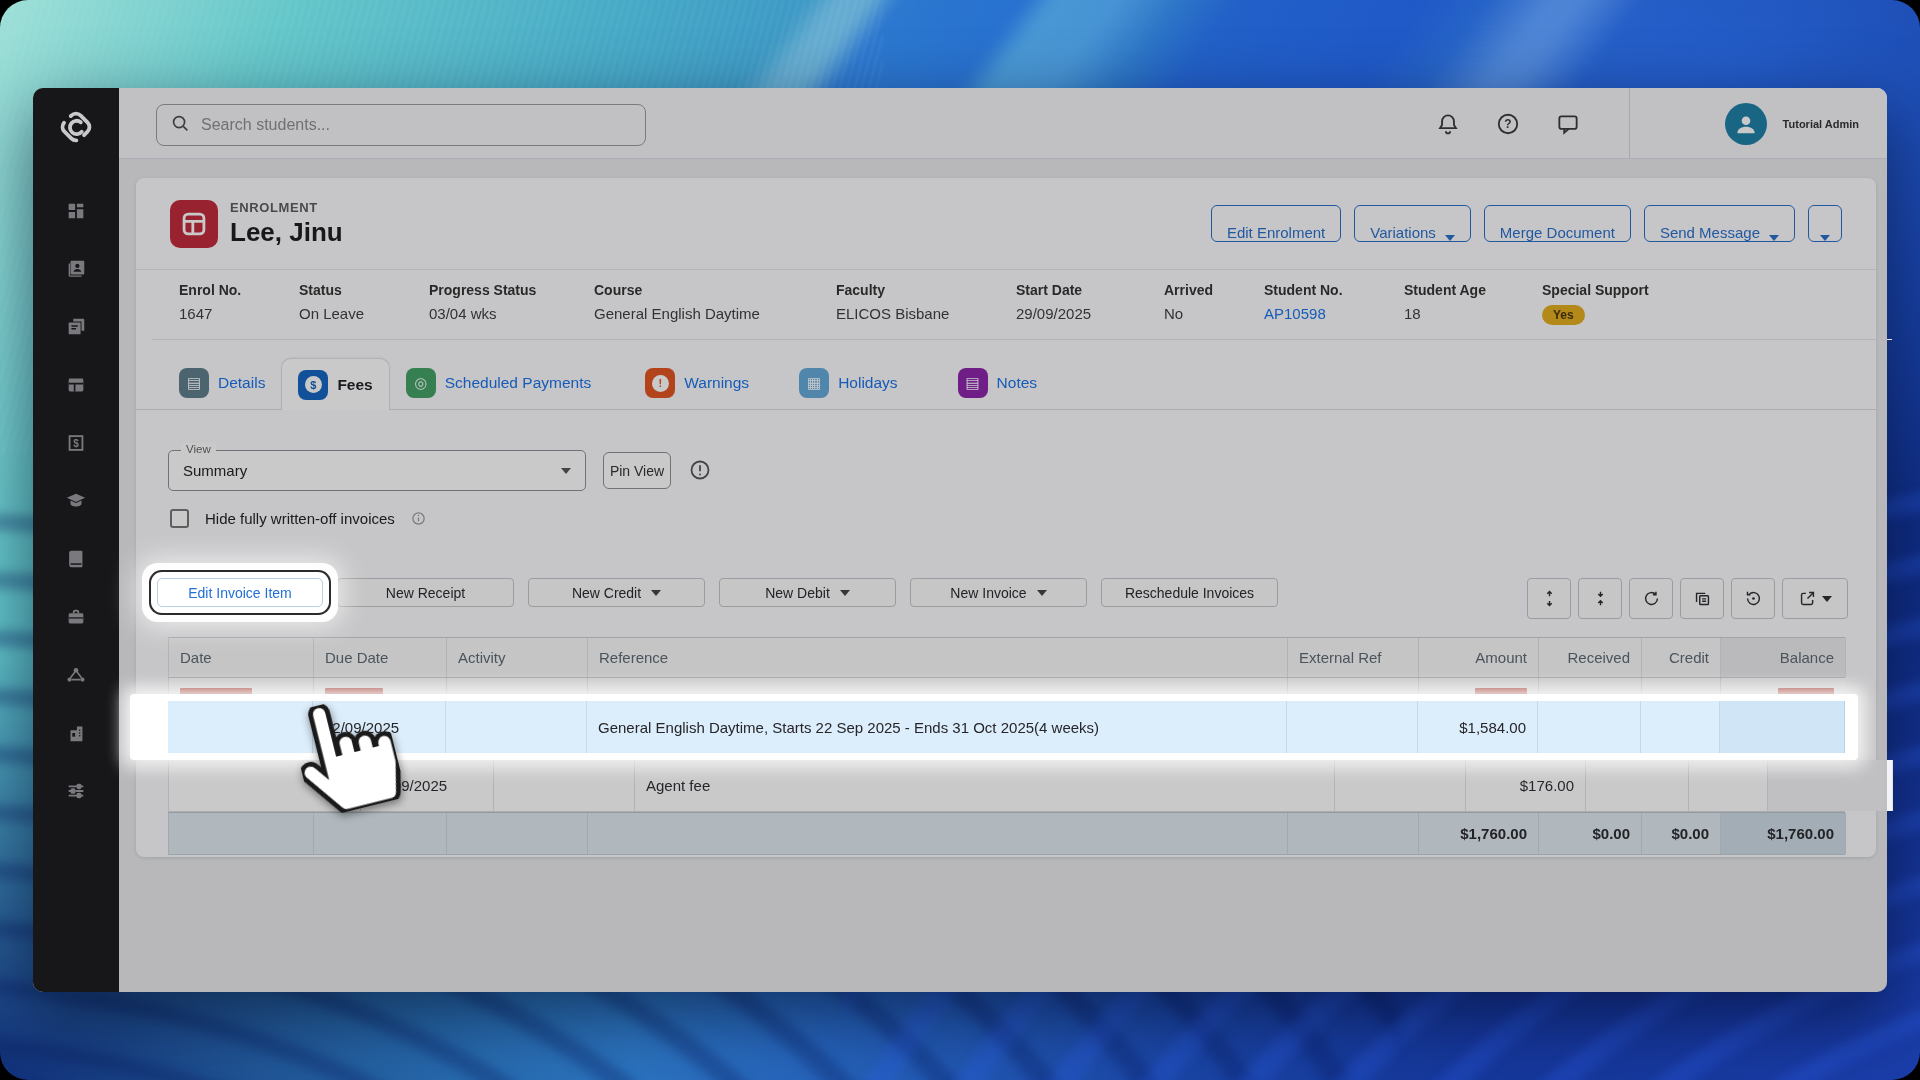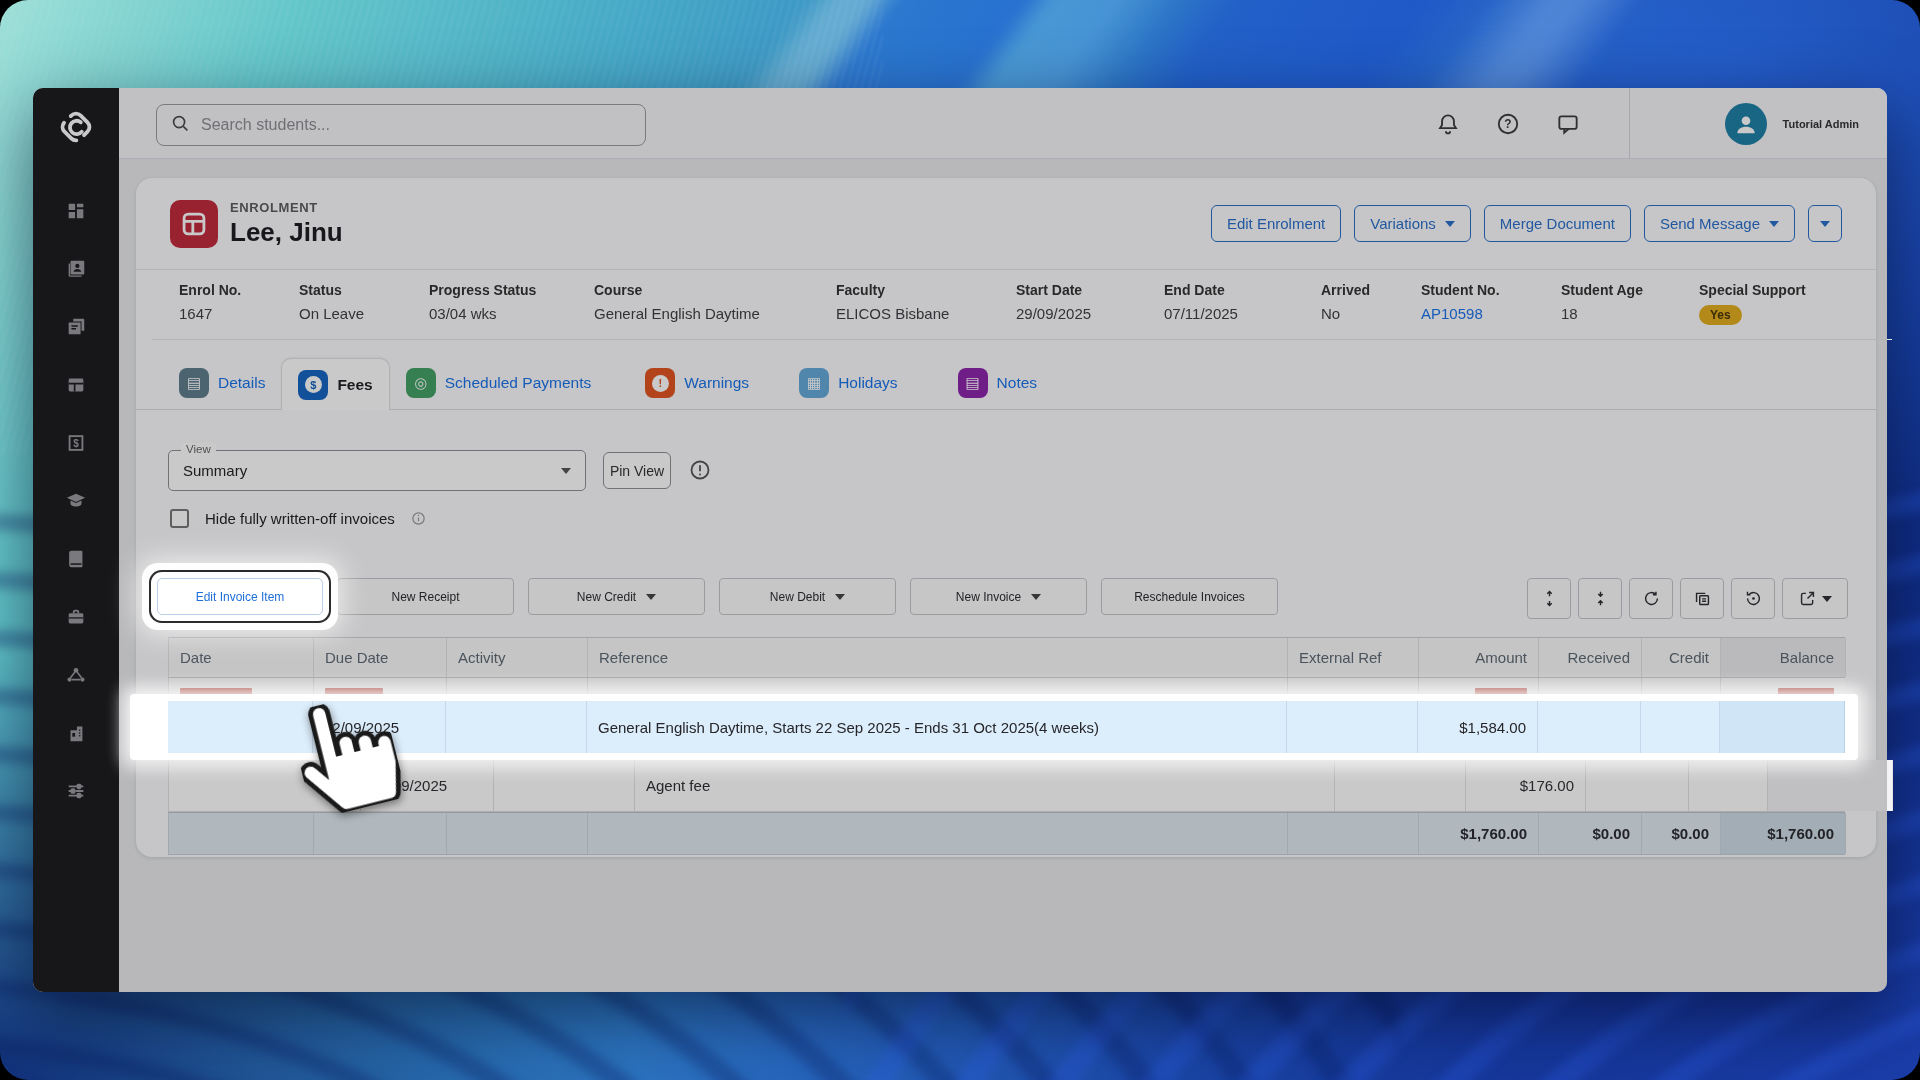--- a/index.html
+++ b/index.html
@@ -54,31 +54,31 @@
   .search input::placeholder { color:#8d8d93; }
   .tb-icons { position:absolute; right:306px; top:0; height:71px; display:flex; align-items:center; gap:34px; }
   .tb-icon { width:26px; height:26px; cursor:pointer; }
   .tb-divider { position:absolute; right:257px; top:0; width:1px; height:71px; background:#d4d4da; }
   .account { position:absolute; right:28px; top:0; height:71px; display:flex; align-items:center; gap:16px; cursor:pointer; }
   .avatar { width:42px; height:42px; border-radius:50%; background:#1d7fa6; display:flex; align-items:center; justify-content:center; }
   .account .uname { font-size:11px; font-weight:bold; color:#333; }
 
   
   .card { position:absolute; left:103px; top:90px; width:1740px; height:679px;
-    background:#fcfcfd; border-radius:16px; box-shadow:0 1px 4px rgba(0,0,0,.12); }
+    background:#fcfcfd; border-radius:8px; box-shadow:0 1px 4px rgba(0,0,0,.12); }
 
   .card-head { position:absolute; left:0; top:0; width:100%; height:92px; border-bottom:1px solid #e4e4e6;
     display:flex; align-items:center; padding:0 34px; }
   .ent-icon { width:48px; height:48px; border-radius:10px; background:#c2293a; display:flex; align-items:center; justify-content:center; }
   .ent-meta { margin-left:12px; }
   .ent-label { font-size:13px; color:#5c5c60; letter-spacing:.6px; font-weight:bold; }
   .ent-name { font-size:26px; font-weight:bold; color:#1d1d21; margin-top:2px; }
   .head-actions { margin-left:auto; display:flex; gap:13px; align-items:center; }
   .btn-outline { height:37px; border:1.5px solid #2a6fc9; border-radius:6px; background:transparent;
-    color:#2a6fc9; font-size:15px; padding:0 15px; display:flex; align-items:center; gap:9px; cursor:pointer;
+    color:#2a6fc9; font-size:15px; padding:0 15px; display:flex; align-items:flex-end; gap:9px; cursor:pointer;
     font-family:inherit; }
   .caret { width:0; height:0; border-left:5px solid transparent; border-right:5px solid transparent;
     border-top:6px solid currentColor; display:inline-block; }
 
   
   .info-row { position:absolute; left:0; top:92px; width:100%; height:70px; border-bottom:1px solid #e4e4e6;
     display:flex; padding:12px 0 0 27px;margin-left:16px; }
   .field { padding-right:10px; }
   .f-label { font-size:14px; font-weight:bold; color:#333; }
   .f-value { font-size:15px; color:#3e3e42; margin-top:7px; }
@@ -112,21 +112,21 @@
   .pin-btn { position:absolute; left:467px; top:274px; width:68px; height:37px; border:1px solid #8f8f94;
     border-radius:6px; background:#fff; font-size:14px; color:#333; cursor:pointer; font-family:inherit; }
   .pin-info { position:absolute; left:552px; top:280px; width:24px; height:24px; cursor:pointer; }
   .chk-row { position:absolute; left:34px; top:331px; display:flex; align-items:center; gap:16px;justify-content:space-between; }
   .chk-box { width:19px; height:19px; border:2px solid #777; border-radius:3px; background:#fff; cursor:pointer; }
   .chk-label { font-size:15px; color:#222; font-weight:500; }
   .chk-info { width:15px; height:15px; }
 
   
   .act-row { position:absolute; left:21px; top:400px; display:flex; gap:14px; }
-  .g-btn { height:37px; background:#fbfbfc; border:1px solid #c6c6ca; border-radius:4px; font-size:12px;
+  .g-btn { height:29px; background:#fbfbfc; border:1px solid #c6c6ca; border-radius:4px; font-size:14px;
     color:#2b2b2f; display:flex; align-items:center; justify-content:center; gap:10px; cursor:pointer;
     font-family:inherit; padding:0 10px; }
   .g-btn.w166{width:166px}.g-btn.w177{width:177px}
   .g-btn .caret{ color:#444; }
   .btn-spot { position:relative; z-index:60; background:#fff; color:#1e6fd9; border:1px solid #b9cfe8;
     border-radius:5px;
     box-shadow:0 0 0 6px rgba(255,255,255,1), 0 0 0 8px #2b2b2e, 0 0 0 15px rgba(255,255,255,.95),
       0 0 28px 18px rgba(255,255,255,.75); }
   .icon-cluster { position:absolute; right:28px; top:400px; display:flex; gap:7px; }
   .i-btn { width:44px; height:41px; background:#fbfbfc; border:1px solid #c6c6ca; border-radius:4px;
@@ -358,24 +358,20 @@
           <div class="f-label">Course</div>
           <div class="f-value">General English Daytime</div>
         </div>
       <div class="field w4">
           <div class="f-label">Faculty</div>
           <div class="f-value">ELICOS Bisbane</div>
         </div>
       <div class="field w5">
           <div class="f-label">Start Date</div>
           <div class="f-value">29/09/2025</div>
-        </div>
-      <div class="field w6">
-          <div class="f-label">End Date</div>
-          <div class="f-value">07/11/2025</div>
         </div>
       <div class="field w7">
           <div class="f-label">Arrived</div>
           <div class="f-value">No</div>
         </div>
       <div class="field w8">
           <div class="f-label">Student No.</div>
           <div class="f-value f-link">AP10598</div>
         </div>
       <div class="field w9">

